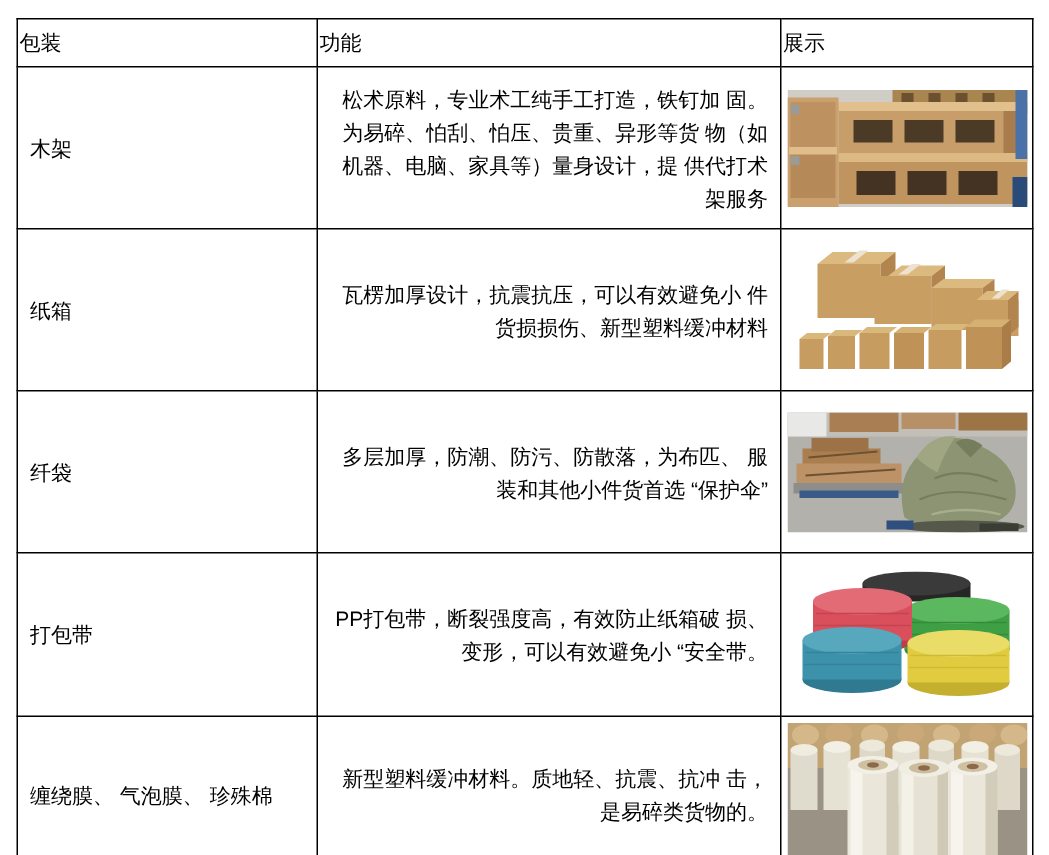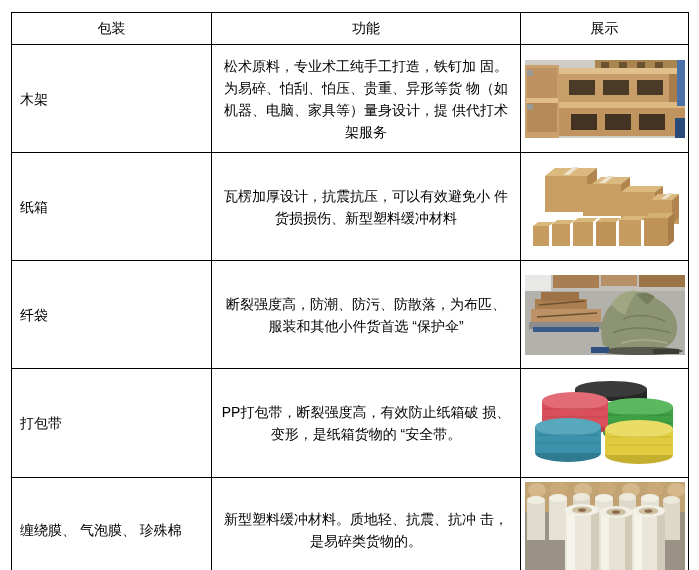--- a/index.html
+++ b/index.html
@@ -4,23 +4,23 @@
 <style>
   html,body{margin:0;padding:0;}
   body{
     width:699px;height:570px;background:#ffffff;
     font-family:"Liberation Sans","DejaVu Sans",sans-serif;
     color:#000;position:relative;overflow:hidden;
   }
   .table-wrap{position:absolute;left:11px;top:12px;}
   table{border-collapse:collapse;table-layout:fixed;width:677px;}
   td{border:1px solid #000;font-size:14px;color:#000;overflow:hidden;}
-  tr.header td{height:29px;text-align:center;vertical-align:middle;}
+  tr.header td{height:29px;vertical-align:middle;}
   td.pkg{width:200px;text-align:left;vertical-align:middle;padding:0 8px;line-height:22px;}
-  td.func{width:309px;vertical-align:middle;padding:2px 8px 2px 8px;line-height:22px;text-align:center;}
+  td.func{width:309px;vertical-align:middle;padding:2px 8px 2px 8px;line-height:22px;text-align:right;}
   td.show{width:168px;text-align:center;vertical-align:middle;padding:0;}
   tr.row1 td{height:103px;}
   tr.row2 td{height:103px;}
   tr.row3 td{height:103px;}
   tr.row4 td{height:104px;}
   tr.row5 td{height:100px;}
   .photo{display:block;margin:0 auto;}
 </style>
 </head>
 <body>
@@ -111,21 +111,21 @@
           <rect x="119" y="56" width="24" height="28" fill="#bf9257"></rect>
                 <polygon points="119,56 125,51 149,51 143,56" fill="#d4b173"></polygon>
           <polygon points="143,56 149,51 149,79 143,84" fill="#aa7d48"></polygon>
         </g>
       </svg>
     </td>
   </tr>
 
   <tr class="row3">
     <td class="pkg">纤袋</td>
-    <td class="func">断裂强度高，防潮、防污、防散落，为布匹、 服装和其他小件货首选 “保护伞”</td>
+    <td class="func">多层加厚，防潮、防污、防散落，为布匹、 服装和其他小件货首选 “保护伞”</td>
     <td class="show">
       <svg class="photo" role="img" width="160" height="80" viewBox="0 0 160 80" aria-label="green woven fiber bags on warehouse floor photo">
         <rect x="0" y="0" width="160" height="80" fill="#b3b1ab"></rect>
         <rect x="0" y="0" width="160" height="16" fill="#c2bfb8"></rect>
         <rect x="0" y="0" width="26" height="16" fill="#e8e8e6"></rect>
         <rect x="28" y="0" width="46" height="13" fill="#a87e52"></rect>
         <rect x="76" y="0" width="36" height="11" fill="#b89068"></rect>
         <rect x="114" y="0" width="46" height="12" fill="#9c7446"></rect>
         <rect x="10" y="24" width="52" height="11" fill="#ab7e50"></rect>
         <rect x="16" y="17" width="38" height="9" fill="#9c7246"></rect>
@@ -142,21 +142,21 @@
         <path d="M96,68 Q118,62 142,68" stroke="#a8ae8c" stroke-width="1.5" fill="none"></path>
         <ellipse cx="116" cy="76" rx="42" ry="4" fill="#55584a"></ellipse>
         <rect x="66" y="72" width="18" height="6" fill="#2f4f7f"></rect>
         <rect x="128" y="74" width="26" height="5" fill="#3a3d33"></rect>
       </svg>
     </td>
   </tr>
 
   <tr class="row4">
     <td class="pkg">打包带</td>
-    <td class="func">PP打包带，断裂强度高，有效防止纸箱破 损、变形，是纸箱货物的 “安全带。</td>
+    <td class="func">PP打包带，断裂强度高，有效防止纸箱破 损、变形，可以有效避免小 “安全带。</td>
     <td class="show">
       <svg class="photo" role="img" width="160" height="85" viewBox="0 0 160 85" aria-label="colorful PP packing strap rolls photo">
         <rect x="0" y="0" width="160" height="85" fill="#ffffff"></rect>
         <g>
           <rect x="50" y="8" width="72" height="12" fill="#262626"></rect>
           <ellipse cx="86" cy="8" rx="36" ry="8" fill="#3a3a3a"></ellipse>
         </g>
         <g>
           <ellipse cx="113" cy="52" rx="35" ry="9" fill="#33863a"></ellipse>
           <rect x="78" y="26" width="70" height="26" fill="#3f9f45"></rect>

